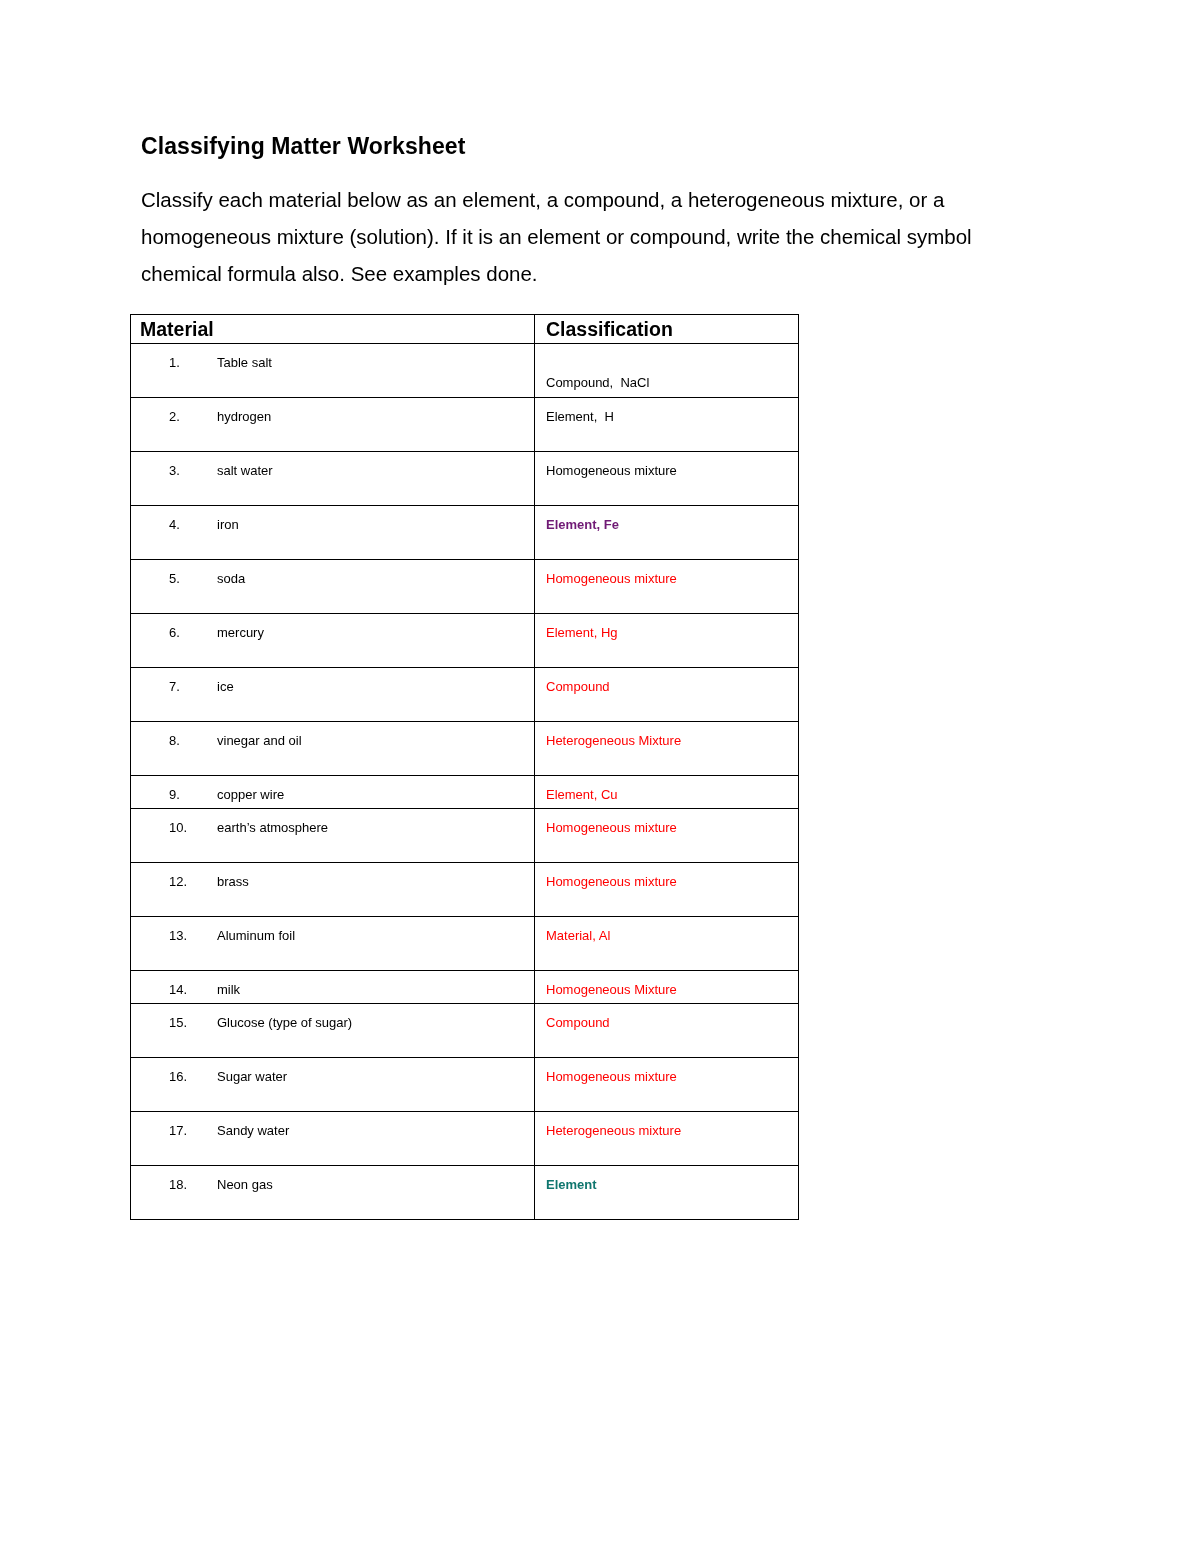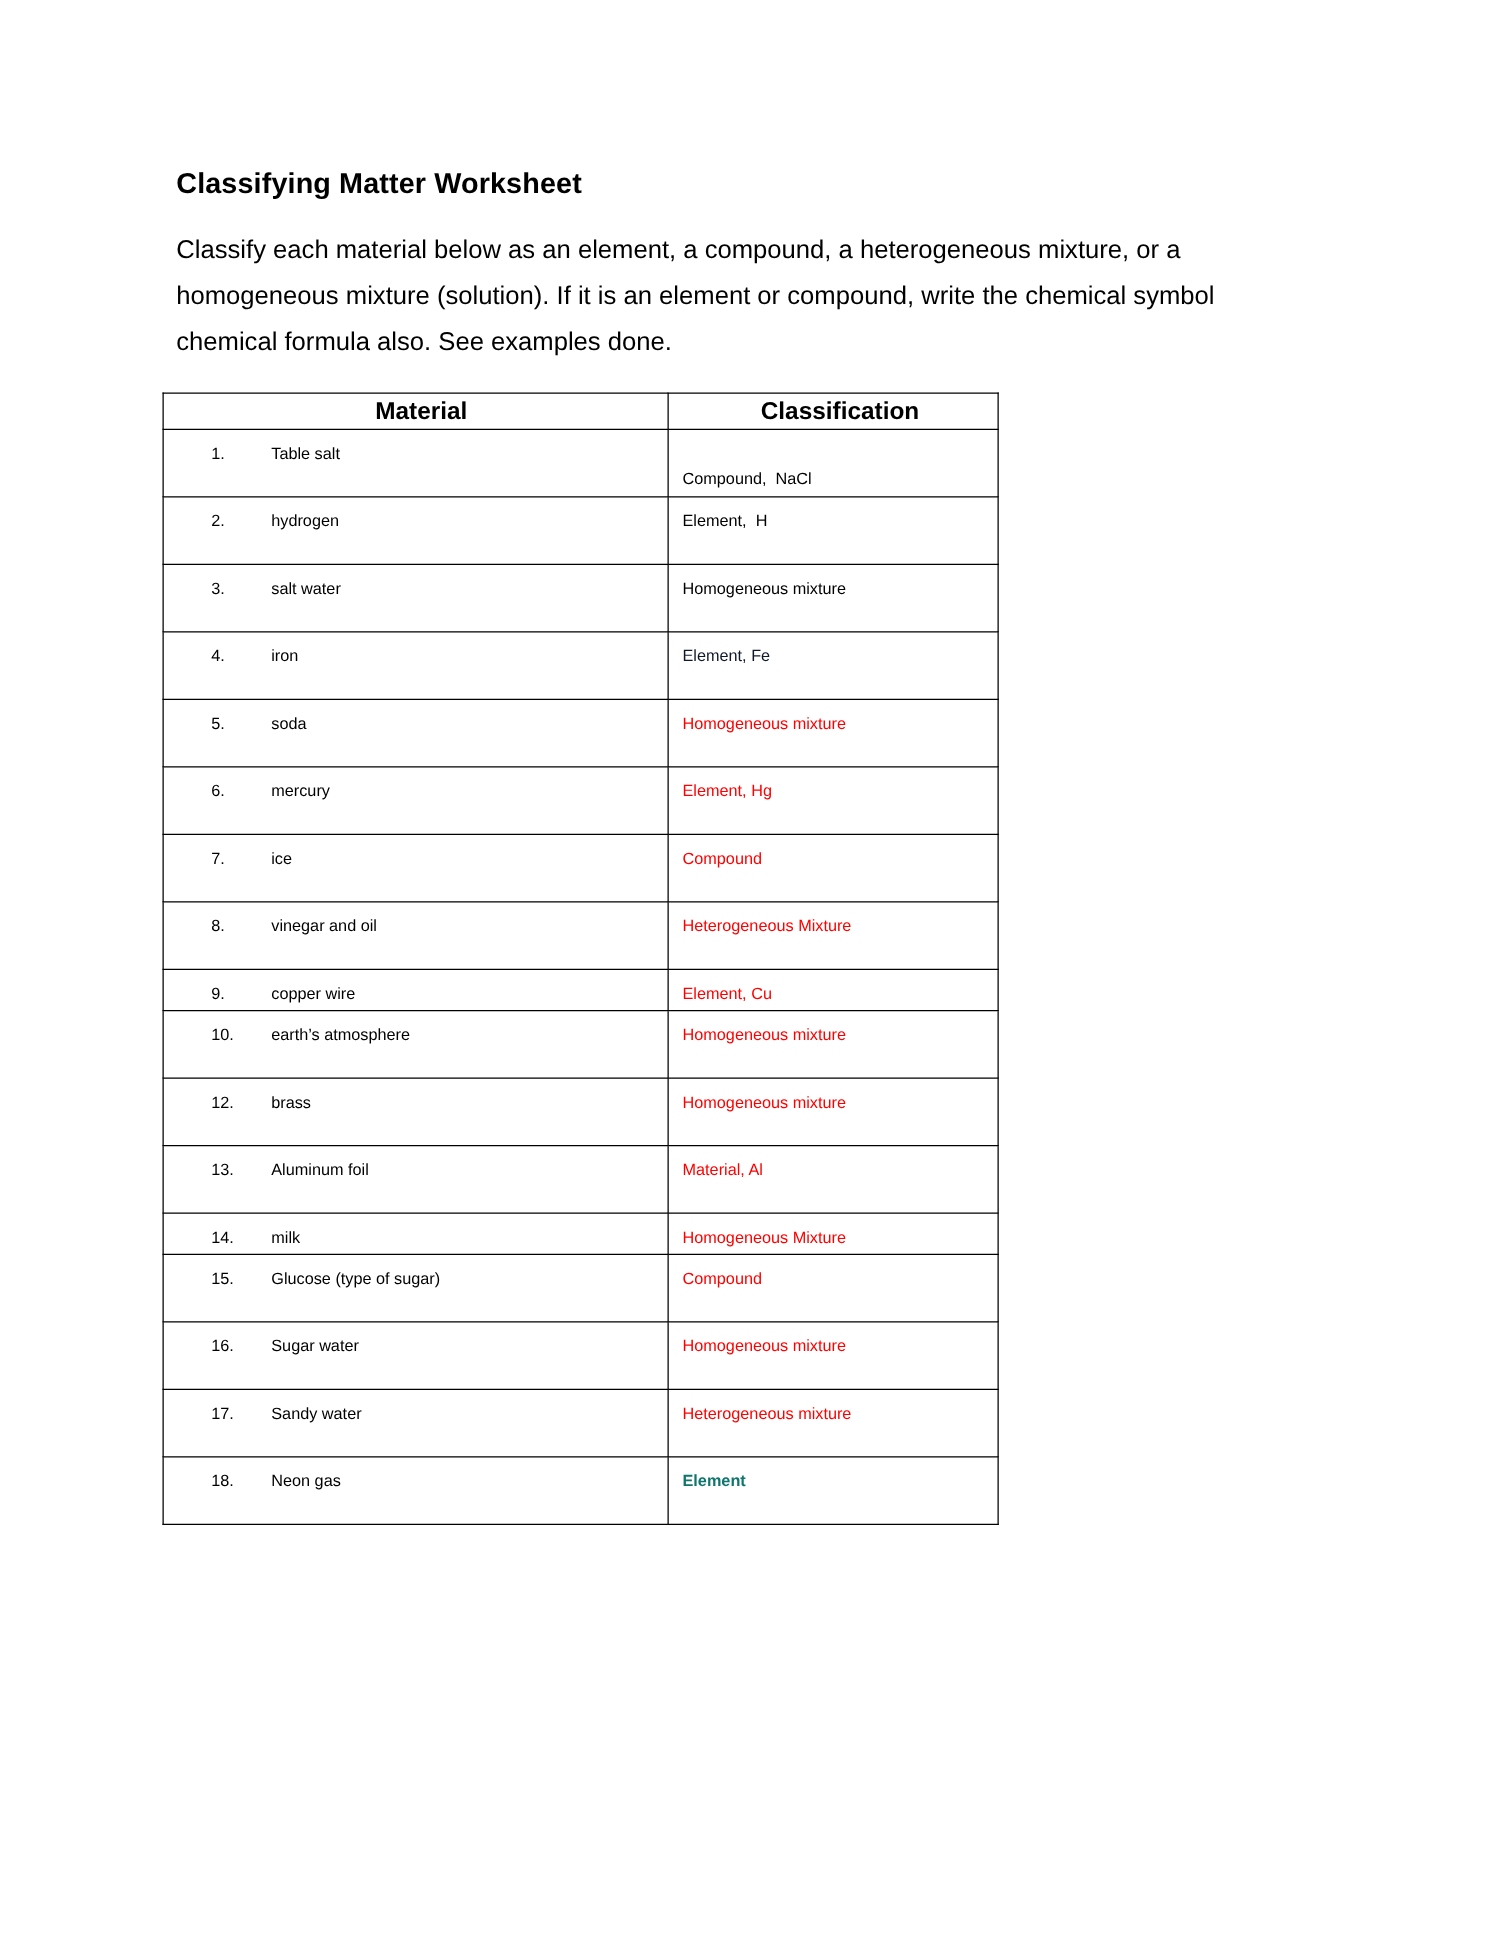--- a/index.html
+++ b/index.html
@@ -66,21 +66,21 @@
     border: 1.6px solid #000000;
     padding: 0;
     vertical-align: top;
     background: #ffffff;
   }
 
   .matter-table thead th {
     height: 28px;
     font-size: 19.5px;
     font-weight: bold;
-    text-align: center;
+    text-align: left;
     line-height: 28px;
   }
   .matter-table thead th .cell-pad { padding: 0 0 0 9px; }
   .matter-table thead th.th-class .cell-pad { padding: 0 0 0 11px; }
 
   .matter-table tbody td {
     font-size: 13px;
     line-height: 26px;
   }
 
@@ -170,21 +170,21 @@
             </td>
             <td>
               <span class="cls-cell" style="color: rgb(0, 0, 0);">Homogeneous mixture</span>
             </td>
           </tr>
           <tr class="r-tall">
             <td>
               <span class="mat-cell"><span class="mat-num">4.</span><span class="mat-name">iron</span></span>
             </td>
             <td>
-              <span class="cls-cell" style="color: #0f172a;">Element, Fe</span>
+              <span class="cls-cell" style="color: #701a75; font-weight: bold;">Element, Fe</span>
             </td>
           </tr>
           <tr class="r-tall">
             <td>
               <span class="mat-cell"><span class="mat-num">5.</span><span class="mat-name">soda</span></span>
             </td>
             <td>
               <span class="cls-cell" style="color: rgb(255, 0, 0);">Homogeneous mixture</span>
             </td>
           </tr>

